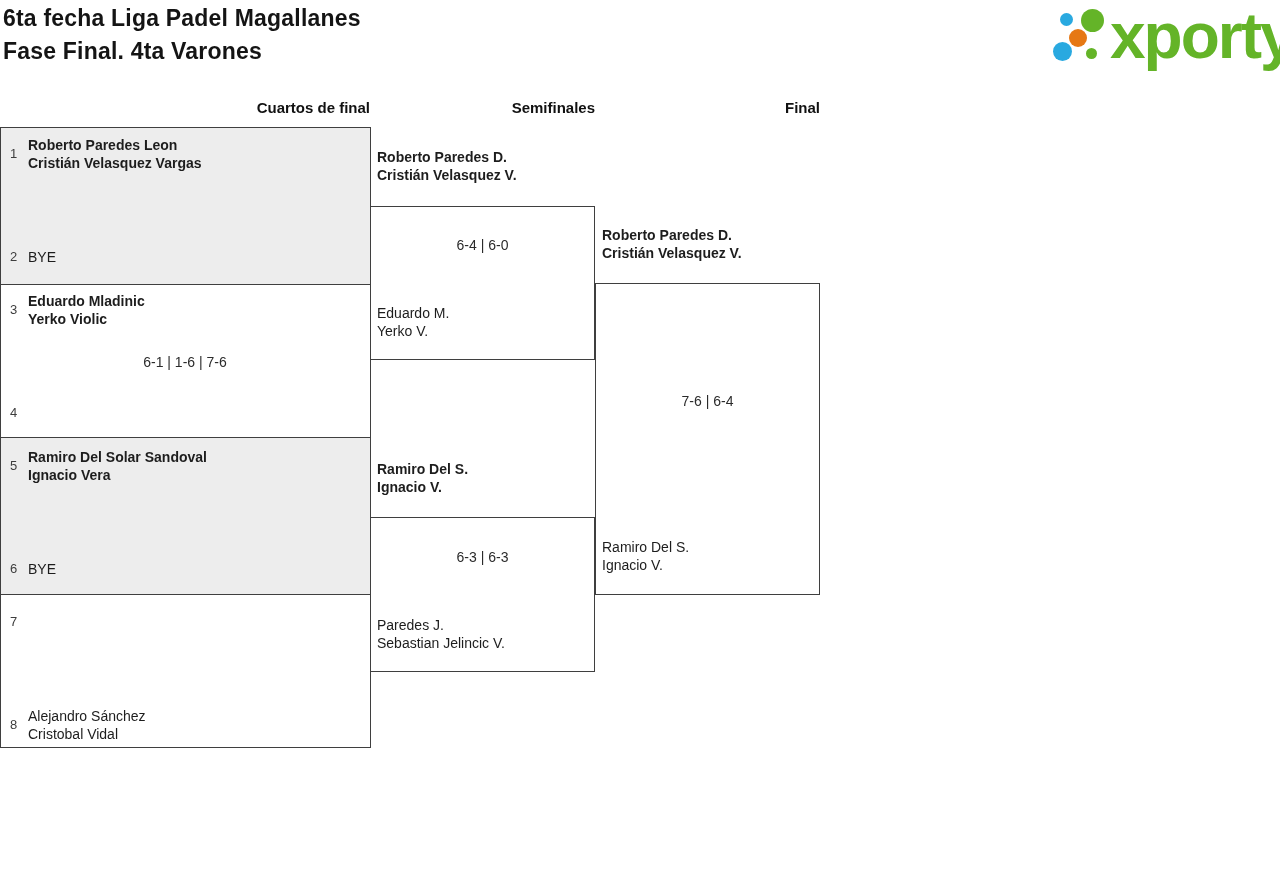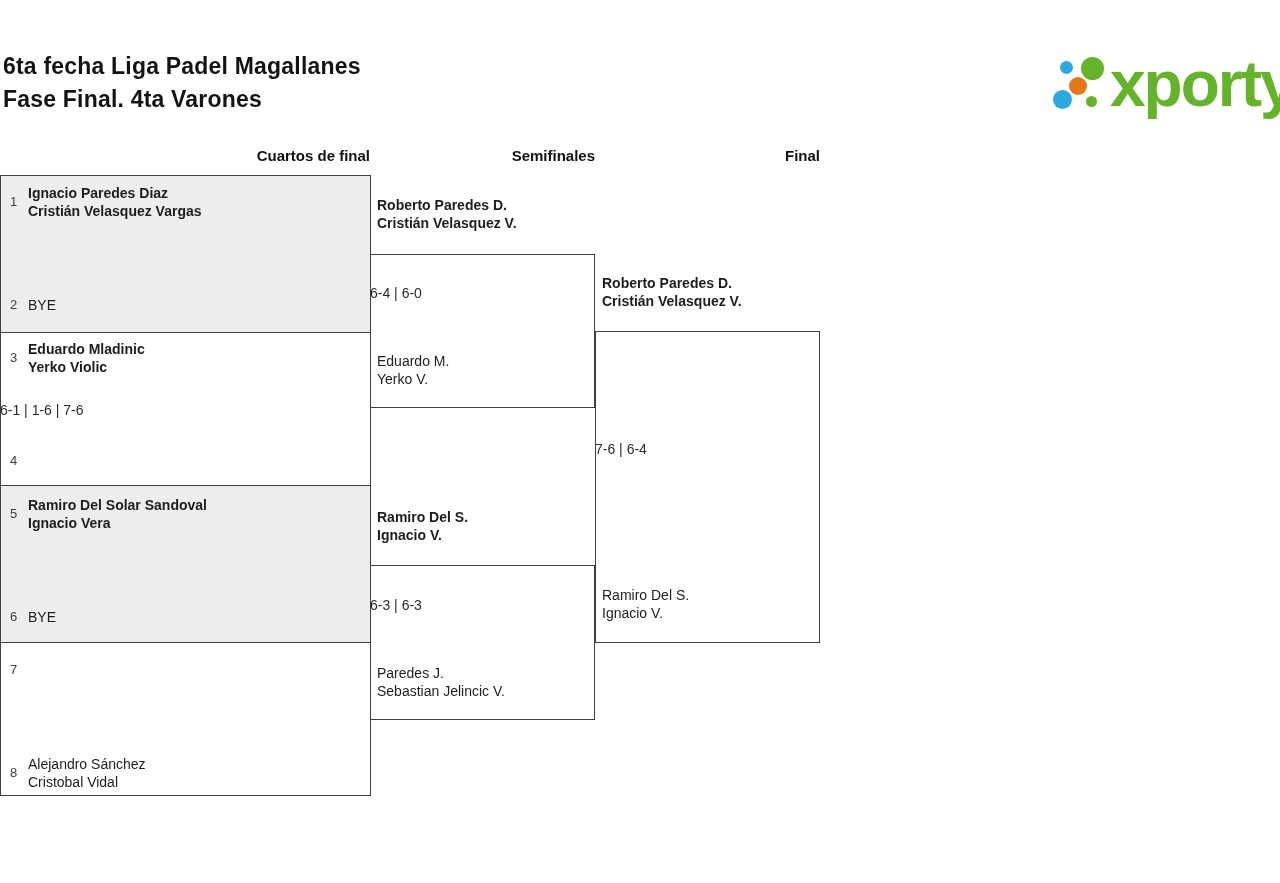--- a/index.html
+++ b/index.html
@@ -4,21 +4,20 @@
 <style>
   html, body { margin: 0; padding: 0; background: #ffffff; }
   .page {
     position: relative;
     width: 1280px;
     height: 775px;
     background: #ffffff;
     font-family: "Liberation Sans", sans-serif;
     color: #1d1d1d;
     overflow: hidden;
-    margin-top: 48px;
   }
 
   
   .title-line {
     position: absolute;
     left: 3px;
     font-size: 23px;
     font-weight: 700;
     line-height: 33px;
     color: #141414;
@@ -85,21 +84,21 @@
     font-size: 14px;
     line-height: 18px;
     color: #1d1d1d;
     white-space: nowrap;
   }
   .winner { font-weight: 700; }
   .score {
     position: absolute;
     font-size: 14px;
     line-height: 18px;
-    text-align: left;
+    text-align: center;
     color: #2b2b2b;
     white-space: nowrap;
   }
 </style>
 </head>
 <body>
 
 <div class="page">
 
   <div class="title-line" style="top:2px">6ta fecha Liga Padel Magallanes</div>
@@ -118,21 +117,21 @@
   <div class="round-header" style="left:370px; width:225px">Semifinales</div>
   <div class="round-header" style="left:595px; width:225px">Final</div>
 
   <div class="qf-block qf-gray" style="top:127px; height:158px"></div>
   <div class="qf-block qf-white no-top" style="top:285px; height:153px"></div>
   <div class="qf-block qf-gray no-top" style="top:438px; height:157px"></div>
   <div class="qf-block qf-white no-top" style="top:595px; height:153px"></div>
 
   <div class="seed" style="top:145px">1</div>
   <div class="names winner" style="left:28px; top:136px">
-    <div>Ignacio Paredes Diaz</div>
+    <div>Roberto Paredes Leon</div>
     <div>Cristián Velasquez Vargas</div>
   </div>
   <div class="seed" style="top:248px">2</div>
   <div class="names" style="left:28px; top:248px">
     <div>BYE</div>
     <div></div>
   </div>
 
   <div class="seed" style="top:301px">3</div>
   <div class="names winner" style="left:28px; top:292px">

